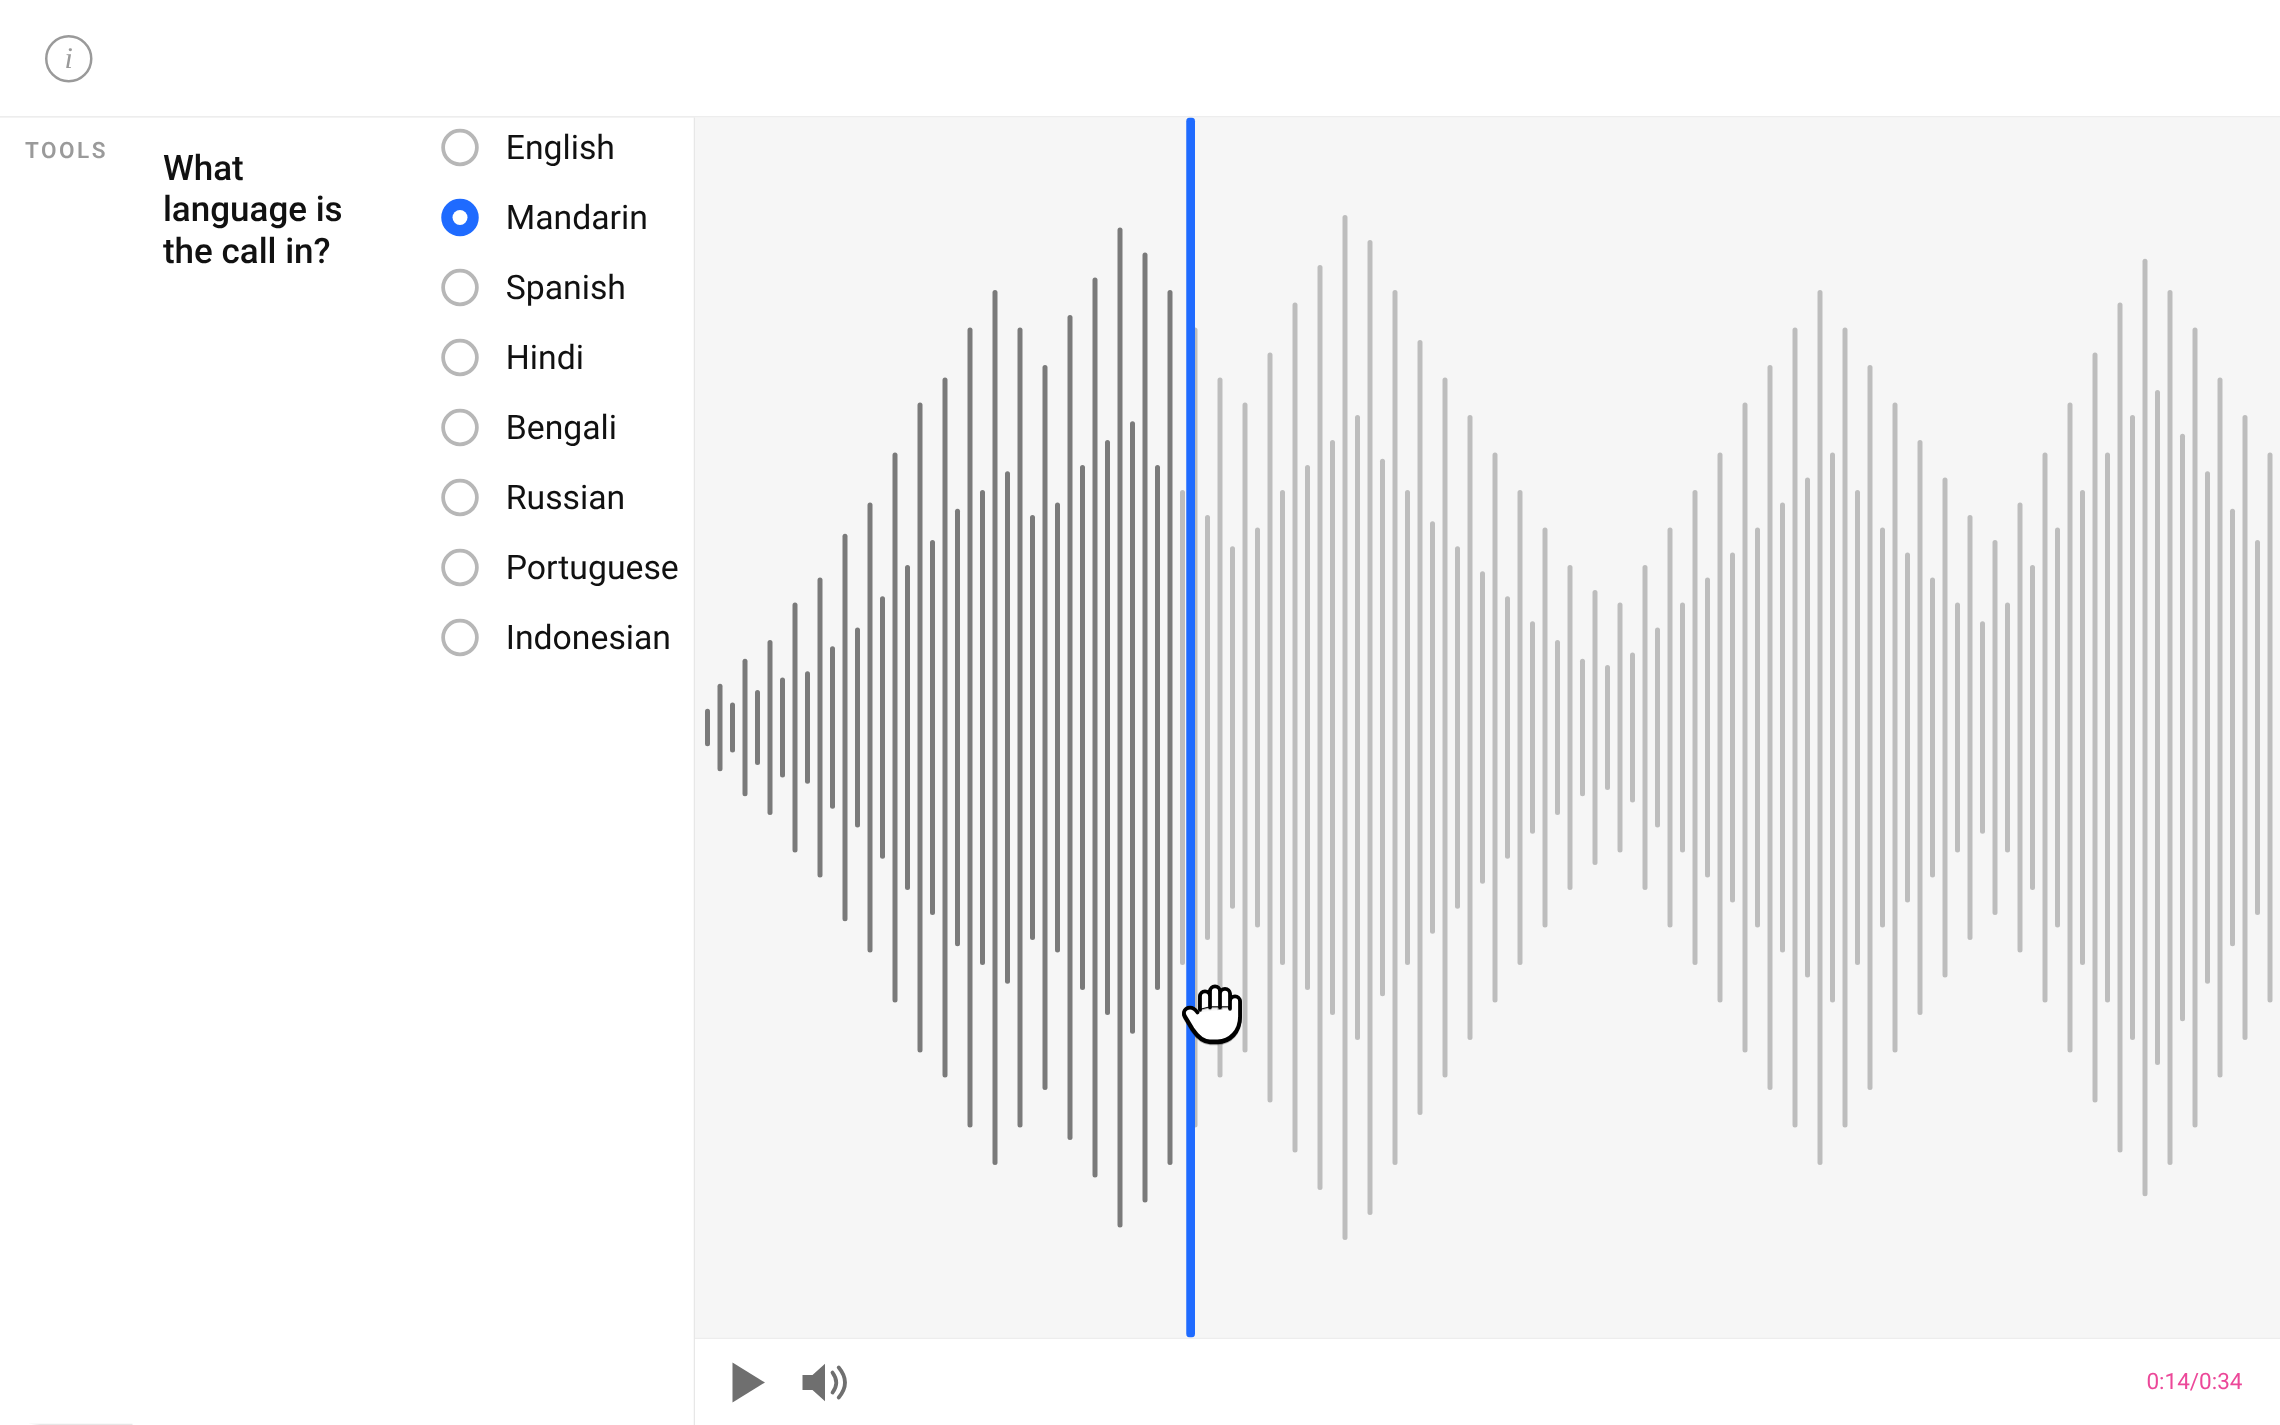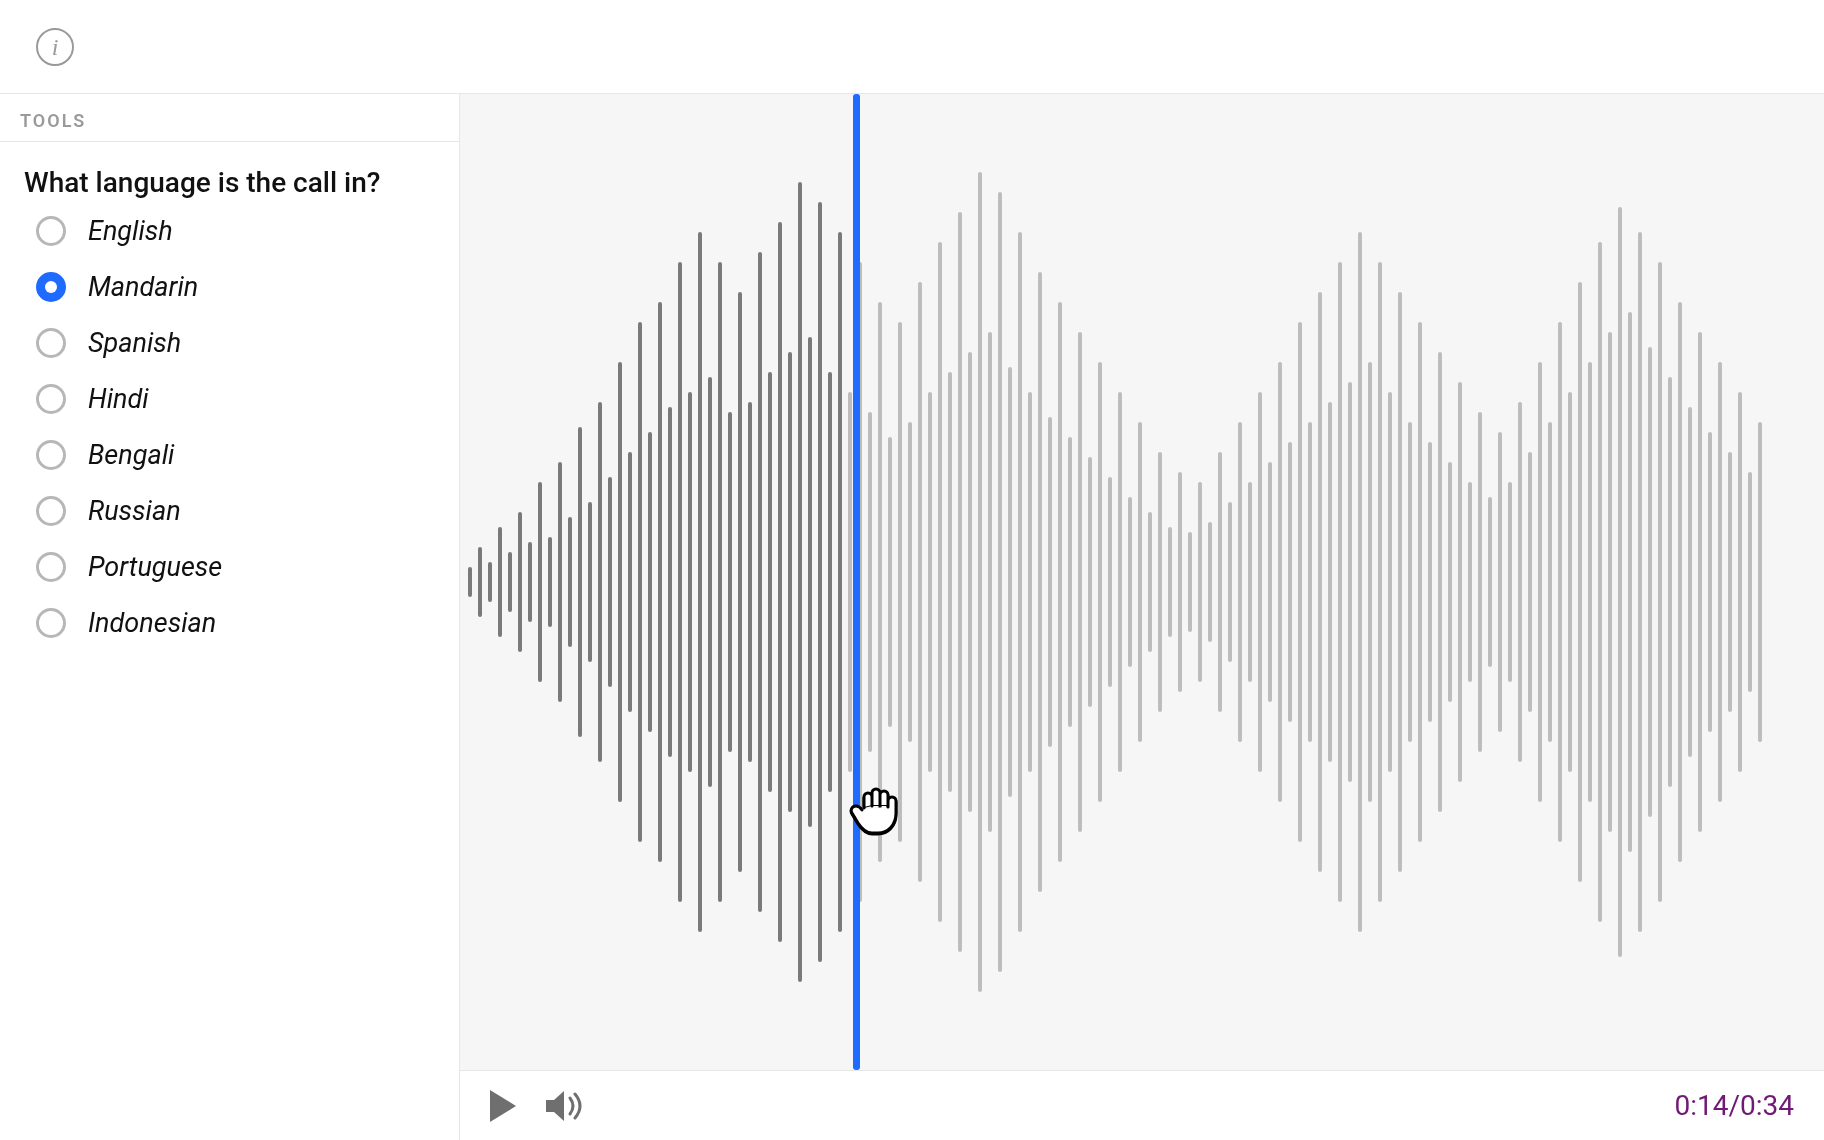--- a/index.html
+++ b/index.html
@@ -63,23 +63,23 @@
 
   
   .body {
     flex: 1 1 auto;
     display:flex;
     min-height:0;
   }
 
   
   .sidebar {
-    width: 460px;
+    width: 556px;
     border-right: 1px solid #e7e7e7;
-    display:flex; flex-direction:column;
+    display:flex; flex-direction:row;
   }
   .tools-header {
     padding: 16px 20px 10px 20px;
     border-bottom: 1px solid #e7e7e7;
     font-size: 18px;
     letter-spacing: 2px;
     color:#9a9a9a;
     font-weight:600;
   }
   .question {
@@ -110,21 +110,20 @@
   }
   .radio.selected::after {
     content:"";
     width:12px; height:12px;
     background:#fff;
     border-radius:50%;
   }
   .option-label {
     font-size: 27px;
     color:#111;
-    font-style:italic;
   }
 
   
   .main {
     flex:1 1 auto;
     display:flex; flex-direction:column;
     min-width:0;
   }
   .waveform-area {
     flex:1 1 auto;
@@ -187,22 +186,22 @@
     border-top: 16px solid transparent;
     border-bottom: 16px solid transparent;
     cursor:pointer;
   }
   .volume-icon {
     display:inline-flex; align-items:center;
     cursor:pointer;
     color:#6f6f6f;
   }
   .time-readout {
-    font-size: 28px;
-    color:#701a75;
+    font-size: 18px;
+    color:#ec4899;
     text-align:right;
   }
 </style>
 </head>
 <body>
 
 <div class="app-frame">
 
   <div class="header">
     <div class="info-icon">i</div>

